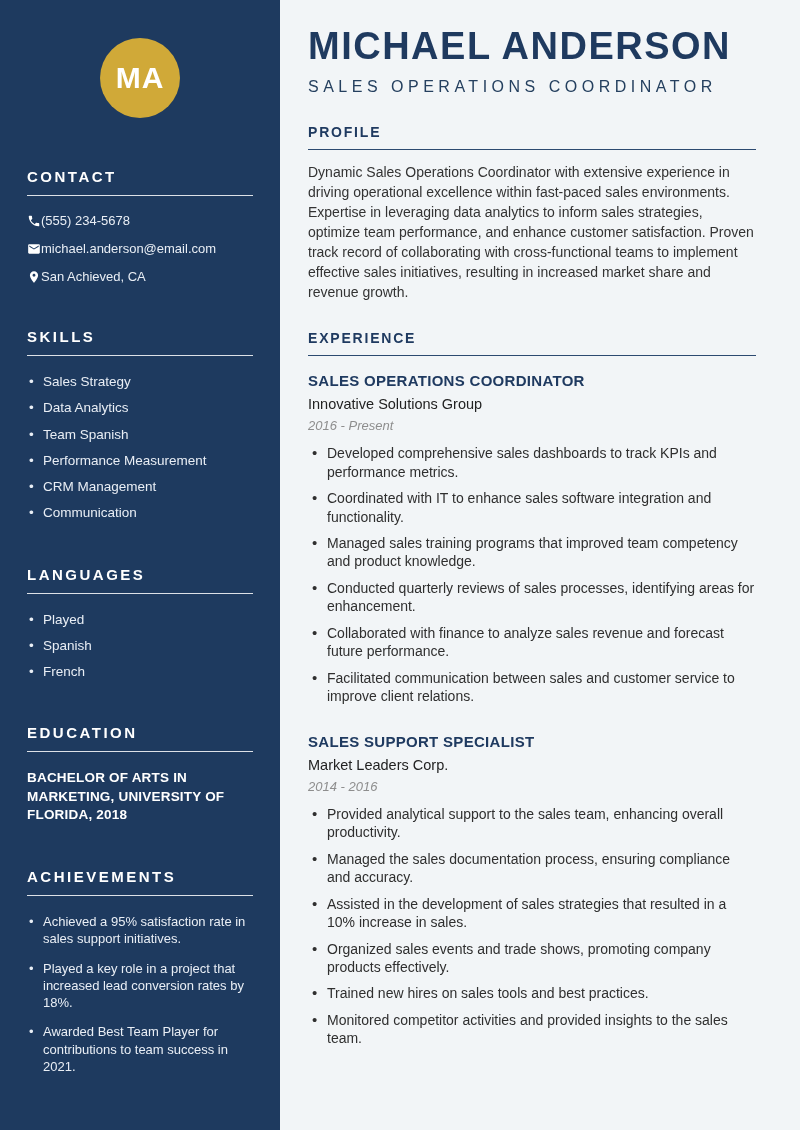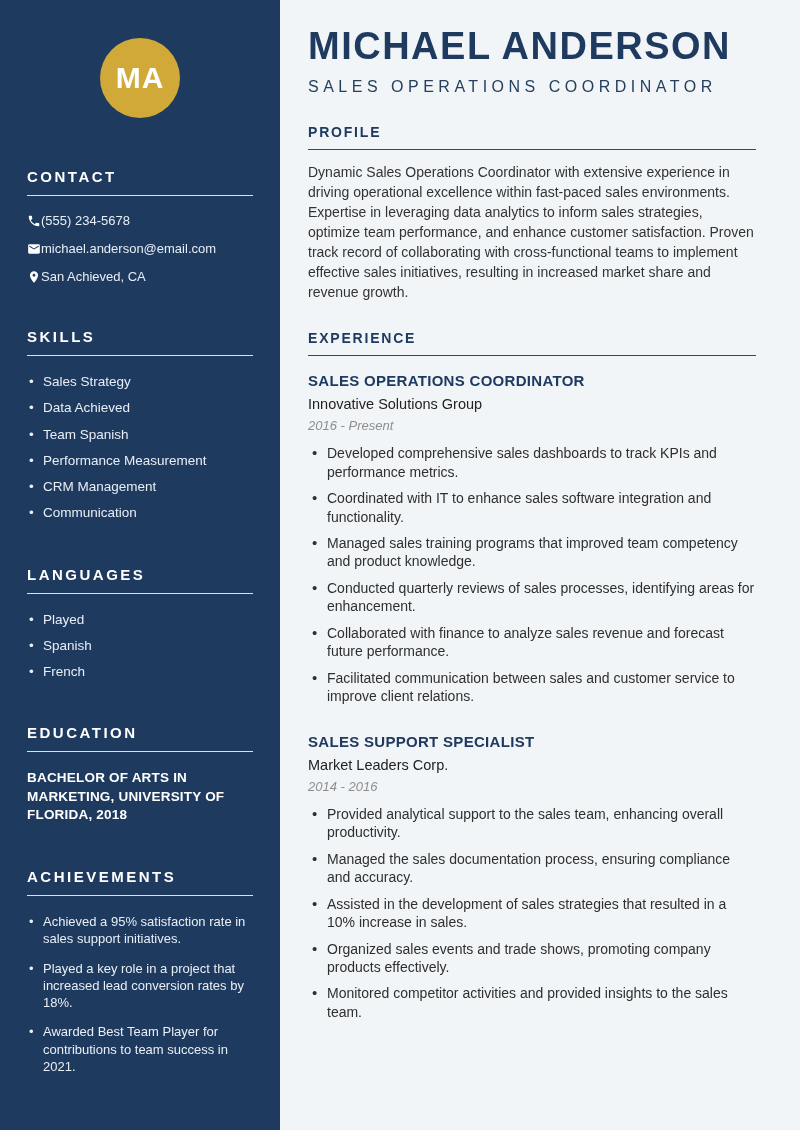--- a/index.html
+++ b/index.html
@@ -205,21 +205,21 @@
         </span>
         <span>San Achieved, CA</span>
       </div>
     </section>
 
     <section class="side-section">
       <div class="side-heading">SKILLS</div>
       <hr class="side-rule">
       <ul class="side-list">
         <li>Sales Strategy</li>
-        <li>Data Achieved</li>
+        <li>Data Analytics</li>
         <li>Team Spanish</li>
         <li>Performance Measurement</li>
         <li>CRM Management</li>
         <li>Communication</li>
       </ul>
     </section>
 
     <section class="side-section">
       <div class="side-heading">LANGUAGES</div>
       <hr class="side-rule">
@@ -277,19 +277,20 @@
 
       <article class="job">
         <div class="job-title">SALES SUPPORT SPECIALIST</div>
         <div class="job-company">Market Leaders Corp.</div>
         <div class="job-dates">2014 - 2016</div>
         <ul class="job-bullets">
           <li>Provided analytical support to the sales team, enhancing overall productivity.</li>
           <li>Managed the sales documentation process, ensuring compliance and accuracy.</li>
           <li>Assisted in the development of sales strategies that resulted in a 10% increase in sales.</li>
           <li>Organized sales events and trade shows, promoting company products effectively.</li>
+          <li>Trained new hires on sales tools and best practices.</li>
           <li>Monitored competitor activities and provided insights to the sales team.</li>
         </ul>
       </article>
     </section>
   </main>
 
 </div>
 
 </body></html>

